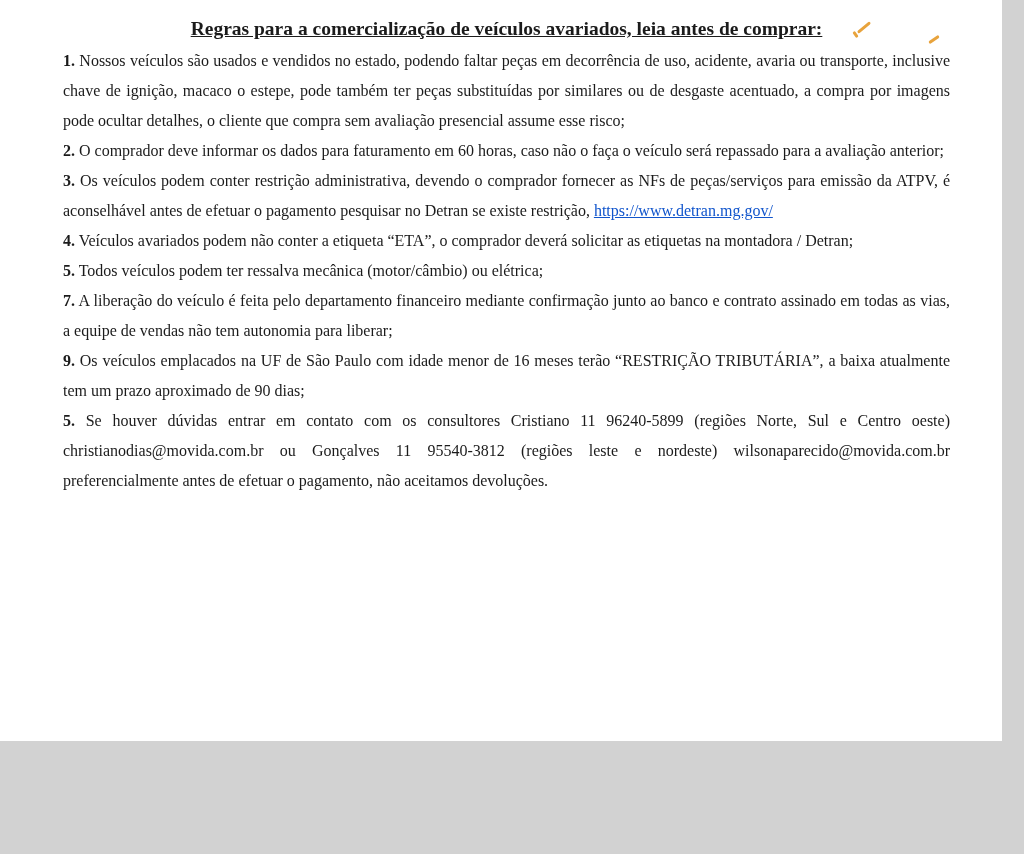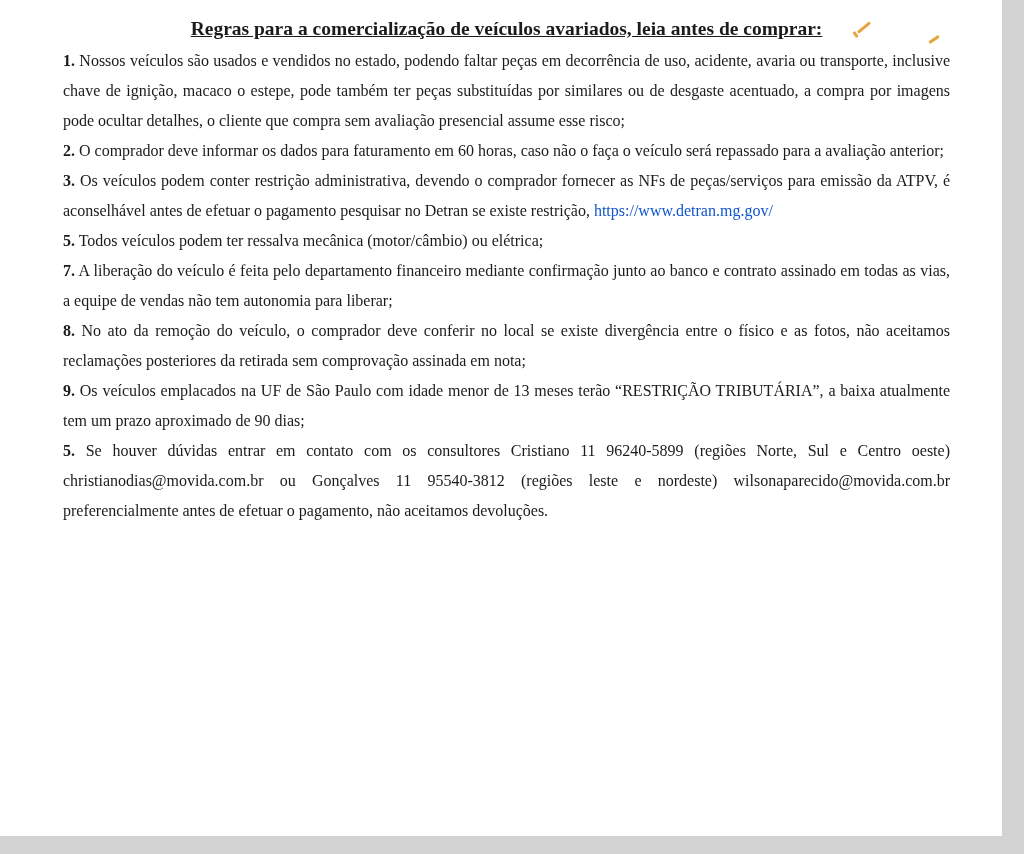--- a/index.html
+++ b/index.html
@@ -10,21 +10,21 @@
     position: relative;
     overflow: hidden;
     background: #d2d2d2; 
     font-family: "Liberation Serif", "DejaVu Serif", serif;
   }
   .page {
     position: absolute;
     top: 0;
     left: 0;
     width: 1002px;
-    height: 836px;
+    height: 741px;
     background: #ffffff;
     padding: 14px 52px 18px 63px;
     color: #1b1b1b;
     overflow: hidden;
   }
   .title {
     text-align: center;
     font-weight: bold;
     text-decoration: underline;
     font-size: 19.5px;
@@ -33,20 +33,21 @@
   }
   p.item {
     margin: 0;
     font-size: 16px;
     line-height: 30px;
     text-align: justify;
   }
   p.item .num { font-weight: bold; }
   a.doc-link {
     color: #1155cc;
+    text-decoration: underline;
     cursor: pointer;
   }
   
   .pen-mark {
     position: absolute;
     background: #e8a33c;
     border-radius: 2px;
   }
   .pen-mark.m1 {
     top: 26px; left: 856px;
@@ -74,25 +75,25 @@
   <span class="pen-mark m1"></span>
   <span class="pen-mark m1b"></span>
   <span class="pen-mark m2"></span>
 
   <p class="item"><span class="num">1.</span><span> Nossos veículos são usados e vendidos no estado, podendo faltar peças em decorrência de uso, acidente, avaria ou transporte, inclusive chave de ignição, macaco o estepe, pode também ter peças substituídas por similares ou de desgaste acentuado, a compra por imagens pode ocultar detalhes, o cliente que compra sem avaliação presencial assume esse risco;</span></p>
 
   <p class="item"><span class="num">2.</span><span> O comprador deve informar os dados para faturamento em 60 horas, caso não o faça o veículo será repassado para a avaliação anterior;</span></p>
 
   <p class="item"><span class="num">3.</span><span> Os veículos podem conter restrição administrativa, devendo o comprador fornecer as NFs de peças/serviços para emissão da ATPV, é aconselhável antes de efetuar o pagamento pesquisar no Detran se existe restrição, </span><a class="doc-link">https://www.detran.mg.gov/</a></p>
 
+  <p class="item"><span class="num">4.</span><span> Veículos avariados podem não conter a etiqueta “ETA”, o comprador deverá solicitar as etiquetas na montadora / Detran;</span></p>
 
   <p class="item"><span class="num">5.</span><span> Todos veículos podem ter ressalva mecânica (motor/câmbio) ou elétrica;</span></p>
 
 
   <p class="item"><span class="num">7.</span><span> A liberação do veículo é feita pelo departamento financeiro mediante confirmação junto ao banco e contrato assinado em todas as vias, a equipe de vendas não tem autonomia para liberar;</span></p>
 
-  <p class="item"><span class="num">8.</span><span> No ato da remoção do veículo, o comprador deve conferir no local se existe divergência entre o físico e as fotos, não aceitamos reclamações posteriores da retirada sem comprovação assinada em nota;</span></p>
 
-  <p class="item"><span class="num">9.</span><span> Os veículos emplacados na UF de São Paulo com idade menor de 13 meses terão “RESTRIÇÃO TRIBUTÁRIA”, a baixa atualmente tem um prazo aproximado de 90 dias;</span></p>
+  <p class="item"><span class="num">9.</span><span> Os veículos emplacados na UF de São Paulo com idade menor de 16 meses terão “RESTRIÇÃO TRIBUTÁRIA”, a baixa atualmente tem um prazo aproximado de 90 dias;</span></p>
 
   <p class="item"><span class="num">5.</span><span> Se houver dúvidas entrar em contato com os consultores Cristiano 11 96240-5899 (regiões Norte, Sul e Centro oeste) christianodias@movida.com.br ou Gonçalves 11 95540-3812 (regiões leste e nordeste) wilsonaparecido@movida.com.br preferencialmente antes de efetuar o pagamento, não aceitamos devoluções.</span></p>
 
 </div>
 
 </body></html>

